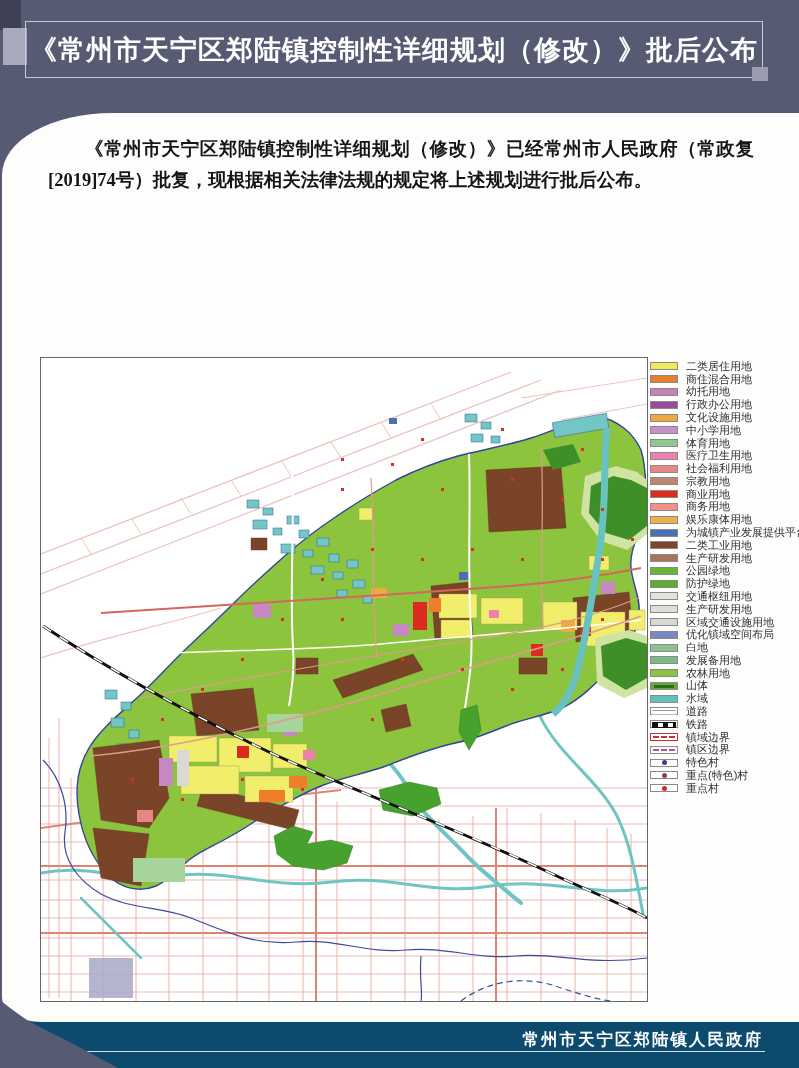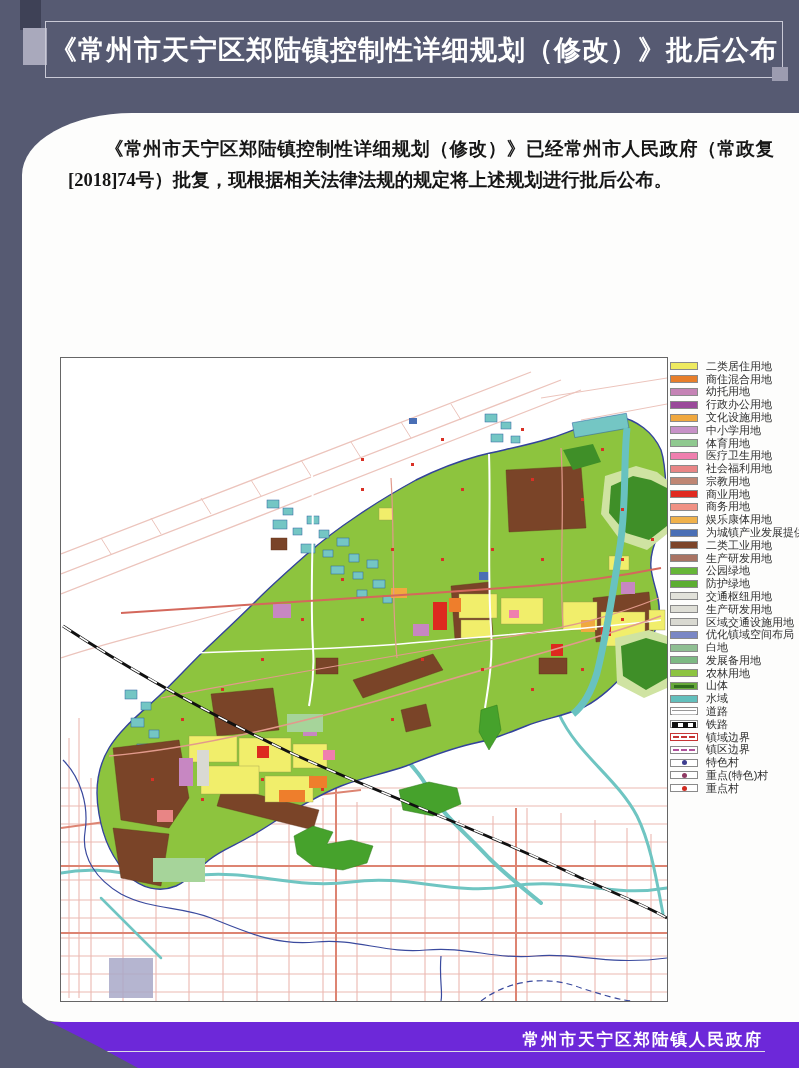--- a/index.html
+++ b/index.html
@@ -1,18 +1,18 @@
 <!DOCTYPE html>
 <html><head>
 <meta charset="utf-8">
 <style>
   html,body{margin:0;padding:0;}
   body{width:799px;height:1068px;position:relative;overflow:hidden;
        font-family:"Liberation Sans",sans-serif;background:#565a72;}
-  .stage{position:absolute;inset:0;margin-left:20px;}
+  .stage{position:absolute;inset:0;}
 
   
   .hdr-sq-dark{position:absolute;left:0;top:0;width:21px;height:30px;background:#3e4156;}
   .hdr-sq-light{position:absolute;left:3px;top:28px;width:24px;height:37px;background:#a9a9bc;}
   .title-box{position:absolute;left:25px;top:21px;width:738px;height:57px;
              border:1px solid #c9c9d6;box-sizing:border-box;}
   .title-box .ttl{position:absolute;left:0;right:0;top:0;bottom:0;
                   display:flex;align-items:center;justify-content:center;
                   color:#ffffff;font-size:27px;font-weight:700;letter-spacing:1px;
                   font-family:"Liberation Sans",sans-serif;white-space:nowrap;}
@@ -44,42 +44,42 @@
   .sw-boundary, .sw-boundary2{border-width:1px;}
   .sw-boundary i,.sw-boundary2 i{left:2px;right:2px;top:2px;height:0;}
   .sw-dot i.dot{width:5px;height:5px;border-radius:50%;left:50%;top:50%;margin:-2.5px 0 0 -2.5px;}
   .sw-road i.roadline{left:1px;right:1px;top:2px;height:3px;border-top:1px solid #999;border-bottom:1px solid #bbb;}
   .sw-rail i.railline{left:1px;right:1px;top:1px;height:4px;border:1px solid #111;
       background:repeating-linear-gradient(90deg,#111 0 5px,#fff 5px 10px);}
   .lg-label{font-family:Liberation Sans, sans-serif;font-size:11px;
             color:#2e2e2e;white-space:nowrap;letter-spacing:0;}
 
   
-  .footer{position:absolute;left:0;right:0;top:1022px;height:46px;background:#6d28d9;}
+  .footer{position:absolute;left:0;right:0;top:1022px;height:46px;background:#0c4a6e;}
   .footer-line{position:absolute;left:37px;right:34px;top:29px;border-top:1px solid #dcdce6;}
   .footer-text{position:absolute;right:36px;top:7px;color:#ffffff;font-size:16.5px;
                font-weight:700;letter-spacing:2px;font-family:"Liberation Sans",sans-serif;}
   .corner-navy{position:absolute;left:0;top:998px;width:130px;height:70px;pointer-events:none;}
 </style>
 </head>
 <body>
 
 <div class="stage">
 
   <div class="hdr-sq-dark"></div>
   <div class="hdr-sq-light"></div>
   <div class="title-box">
     <div class="ttl">《常州市天宁区郑陆镇控制性详细规划（修改）》批后公布</div>
   </div>
   <div class="hdr-sq-br"></div>
 
   <div class="card"></div>
 
   <div class="bodytext">
-    <p>《常州市天宁区郑陆镇控制性详细规划（修改）》已经常州市人民政府（常政复[2018]74号）批复，现根据相关法律法规的规定将上述规划进行批后公布。</p>
+    <p>《常州市天宁区郑陆镇控制性详细规划（修改）》已经常州市人民政府（常政复[2019]74号）批复，现根据相关法律法规的规定将上述规划进行批后公布。</p>
   </div>
 
   <div class="map-frame">
     <svg viewBox="0 0 606 643" aria-hidden="true">
 
       <g stroke="#ecc4bc" stroke-width="1.3" fill="none">
         <path d="M0,196 L470,14 M0,216 L500,22 M0,236 L520,32 M0,300 C60,280 120,268 180,250"></path>
         <path stroke-width="1" d="M40,180 l10,16 M90,160 l10,16 M140,140 l10,16 M190,122 l10,16 M240,102 l10,16 M290,84 l10,16 M340,64 l10,16 M390,46 l10,16 M480,40 L606,20 M520,62 L606,46"></path>
       </g>
 

